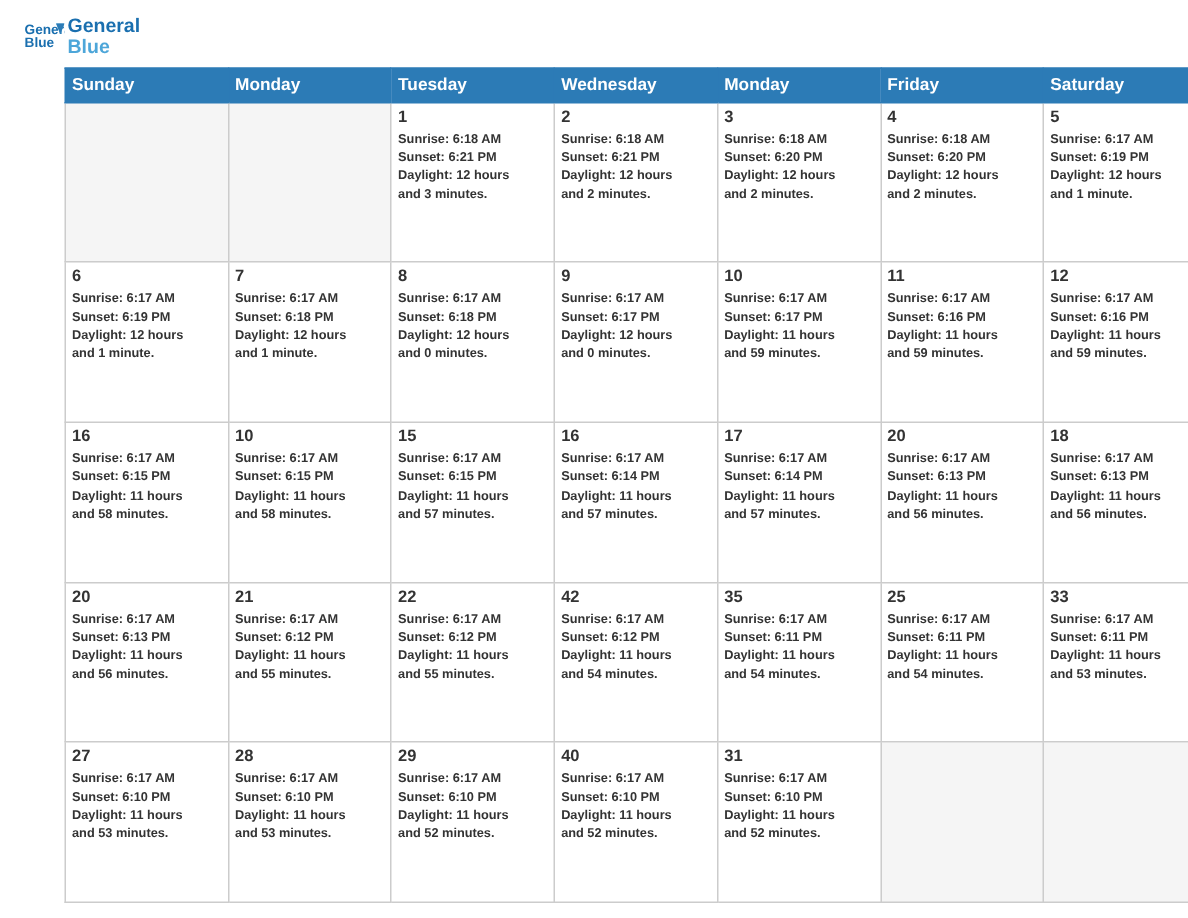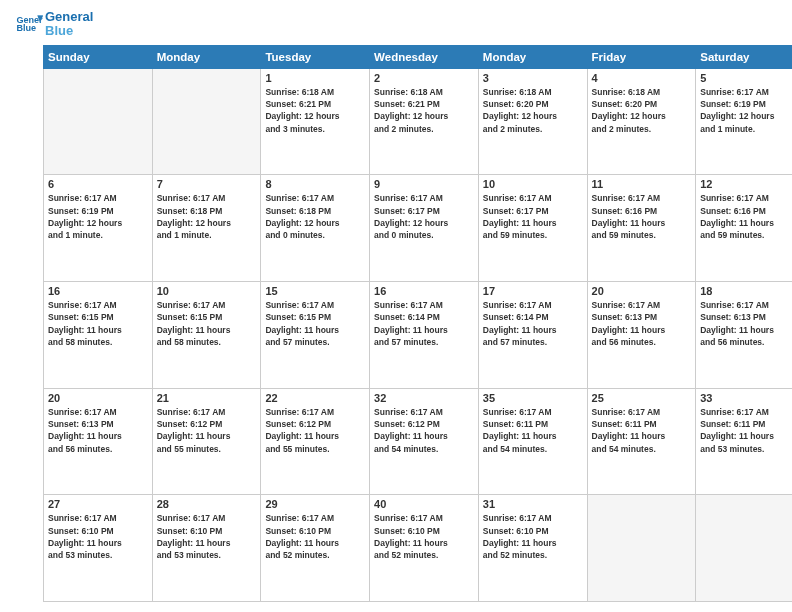--- a/index.html
+++ b/index.html
@@ -283,21 +283,21 @@
 and 55 minutes.</div>
           </td>
           <td>
             <span class="day-number">22</span>
             <div class="day-info" style="white-space: pre-line;">Sunrise: 6:17 AM
 Sunset: 6:12 PM
 Daylight: 11 hours
 and 55 minutes.</div>
           </td>
           <td>
-            <span class="day-number">32</span>
+            <span class="day-number">42</span>
             <div class="day-info" style="white-space: pre-line;">Sunrise: 6:17 AM
 Sunset: 6:12 PM
 Daylight: 11 hours
 and 54 minutes.</div>
           </td>
           <td>
             <span class="day-number">35</span>
             <div class="day-info" style="white-space: pre-line;">Sunrise: 6:17 AM
 Sunset: 6:11 PM
 Daylight: 11 hours

